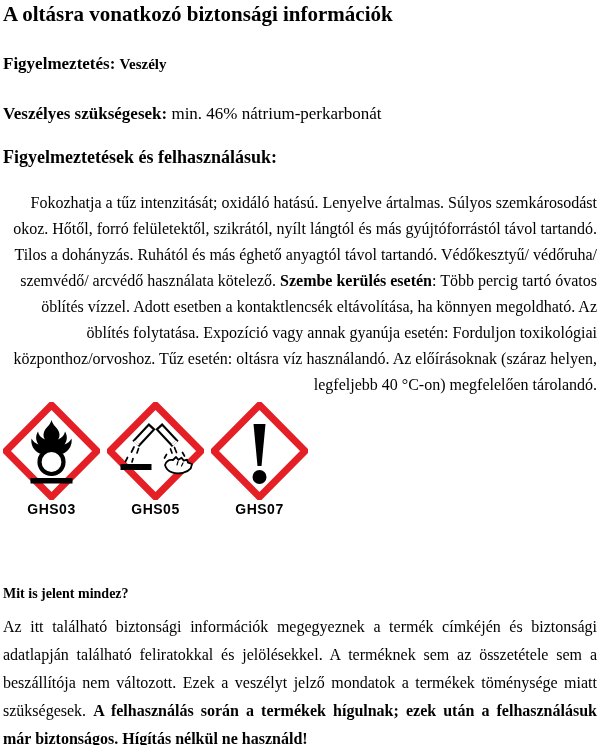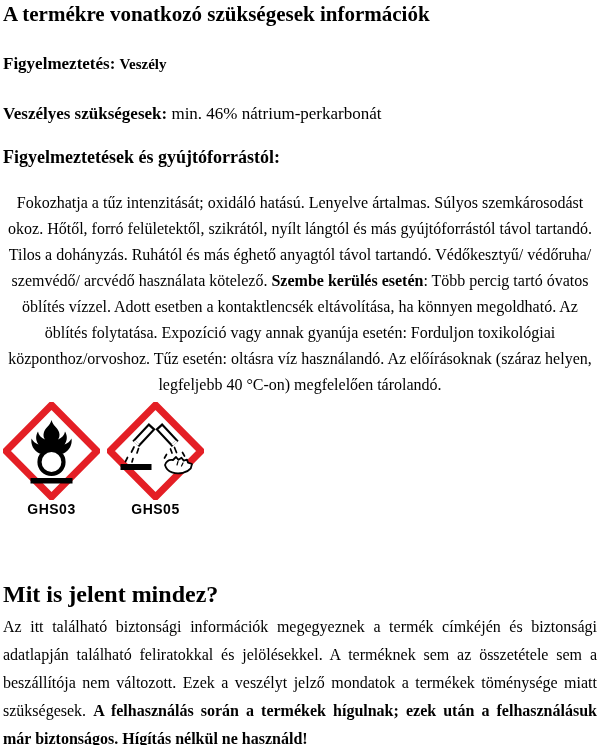--- a/index.html
+++ b/index.html
@@ -25,61 +25,61 @@
     font-size: 17px; line-height: 22px;
   }
   .ingredients-label { font-weight: bold; }
   .section-heading {
     margin-top: 21px;
     font-size: 18px; font-weight: bold; line-height: 22px;
   }
   .para1 {
     margin: 22px 0 0 0;
     font-size: 16px; line-height: 26px;
-    text-align: center;
+    text-align: right;
   }
   .para1 b, .para2 b { font-weight: bold; }
   .pictos {
     margin-top: 4px;
     display: flex;
     gap: 7px;
   }
   .picto { margin: 0; width: 97px; text-align: center; }
   .picto svg { display: block; }
   .picto-label {
     font-family: "Liberation Sans", sans-serif;
     font-weight: bold; font-size: 14px; letter-spacing: .5px;
     margin-top: 1px;
   }
   .explain-heading {
     margin-top: 66px;
-    font-size: 24px; font-weight: bold; line-height: 22px;
+    font-size: 14px; font-weight: bold; line-height: 22px;
   }
   .para2 {
     margin: 8px 0 0 0;
     font-size: 16px; line-height: 28px;
     text-align: justify;
   }
 </style>
 </head>
 <body>
 
-<h1 class="title">A termékre vonatkozó szükségesek információk</h1>
+<h1 class="title">A oltásra vonatkozó biztonsági információk</h1>
 
 <div class="warning-line">
   <span>Figyelmeztetés:</span>
   <span class="warning-value">Veszély</span>
 </div>
 
 <div class="ingredients-line">
   <span class="ingredients-label">Veszélyes szükségesek:</span>
   <span>min. 46% nátrium-perkarbonát</span>
 </div>
 
-<div class="section-heading">Figyelmeztetések és gyújtóforrástól:</div>
+<div class="section-heading">Figyelmeztetések és felhasználásuk:</div>
 
 <p class="para1"><span>Fokozhatja a tűz intenzitását; oxidáló hatású. Lenyelve ártalmas. Súlyos szemkárosodást okoz. Hőtől, forró felületektől, szikrától, nyílt lángtól és más gyújtóforrástól távol tartandó. Tilos a dohányzás. Ruhától és más éghető anyagtól távol tartandó. Védőkesztyű/ védőruha/ szemvédő/ arcvédő használata kötelező. </span><b>Szembe kerülés esetén</b><span>: Több percig tartó óvatos öblítés vízzel. Adott esetben a kontaktlencsék eltávolítása, ha könnyen megoldható. Az öblítés folytatása. Expozíció vagy annak gyanúja esetén: Forduljon toxikológiai központhoz/orvoshoz. Tűz esetén: oltásra víz használandó. Az előírásoknak (száraz helyen, legfeljebb 40 °C-on) megfelelően tárolandó.</span></p>
 
 <div class="pictos">
 
   <figure class="picto">
     <svg width="97" height="98" viewBox="0 0 97 98">
       <polygon points="48.5,3 94,49 48.5,95 3,49" fill="#ffffff" stroke="#e41f25" stroke-width="7"></polygon>
       <path fill="#000000" d="M48.5 18c1.5 6 6 7.5 7.5 12 1 3 .5 5.5-1 7.5 4-1.5 6.5-4.5 7-8 2.5 4 2.5 9-.5 13 3-1 5.5-3 7-6 1 6-2 12-8 15h-24c-6-3-9-9-8-15 1.5 3 4 5 7 6-3-4-3-9-.5-13 .5 3.5 3 6.5 7 8-1.5-2-2-4.5-1-7.5 1.5-4.5 6-6 7.5-12z"></path>
       <circle cx="48.5" cy="60" r="12" fill="#ffffff" stroke="#000000" stroke-width="4.2"></circle>
@@ -108,18 +108,26 @@
       <rect x="13.5" y="62" width="31" height="6" fill="#000000"></rect>
       <path d="M58 63 q2-6 8-5 l3-3 2.5 2.8 3-2 2.2 2.8 3.3-1 1 3 4 1.4 -1.2 4.3 q-3 3.5-8 4.5 -6 1.2-10.8-.5 -5.5-1.8-7-7.3z" fill="#ffffff" stroke="#000000" stroke-width="1.8" stroke-linejoin="round"></path>
       <g stroke="#000000" stroke-width="1.2" stroke-linecap="round">
         <line x1="71" y1="59.5" x2="70" y2="63"></line>
         <line x1="76" y1="61" x2="74.5" y2="64"></line>
       </g>
     </svg>
     <figcaption class="picto-label">GHS05</figcaption>
   </figure>
 
+  <figure class="picto">
+    <svg width="97" height="98" viewBox="0 0 97 98">
+      <polygon points="48.5,3 94,49 48.5,95 3,49" fill="#ffffff" stroke="#e41f25" stroke-width="7"></polygon>
+      <path d="M42.5 22 h12 l-4 42 h-4 z" fill="#000000"></path>
+      <circle cx="48.5" cy="75" r="7" fill="#000000"></circle>
+    </svg>
+    <figcaption class="picto-label">GHS07</figcaption>
+  </figure>
 
 </div>
 
 <div class="explain-heading">Mit is jelent mindez?</div>
 
 <p class="para2"><span>Az itt található biztonsági információk megegyeznek a termék címkéjén és biztonsági adatlapján található feliratokkal és jelölésekkel. A terméknek sem az összetétele sem a beszállítója nem változott. Ezek a veszélyt jelző mondatok a termékek töménysége miatt szükségesek. </span><b>A felhasználás során a termékek hígulnak; ezek után a felhasználásuk már biztonságos. Hígítás nélkül ne használd!</b></p>
 
 </body></html>

